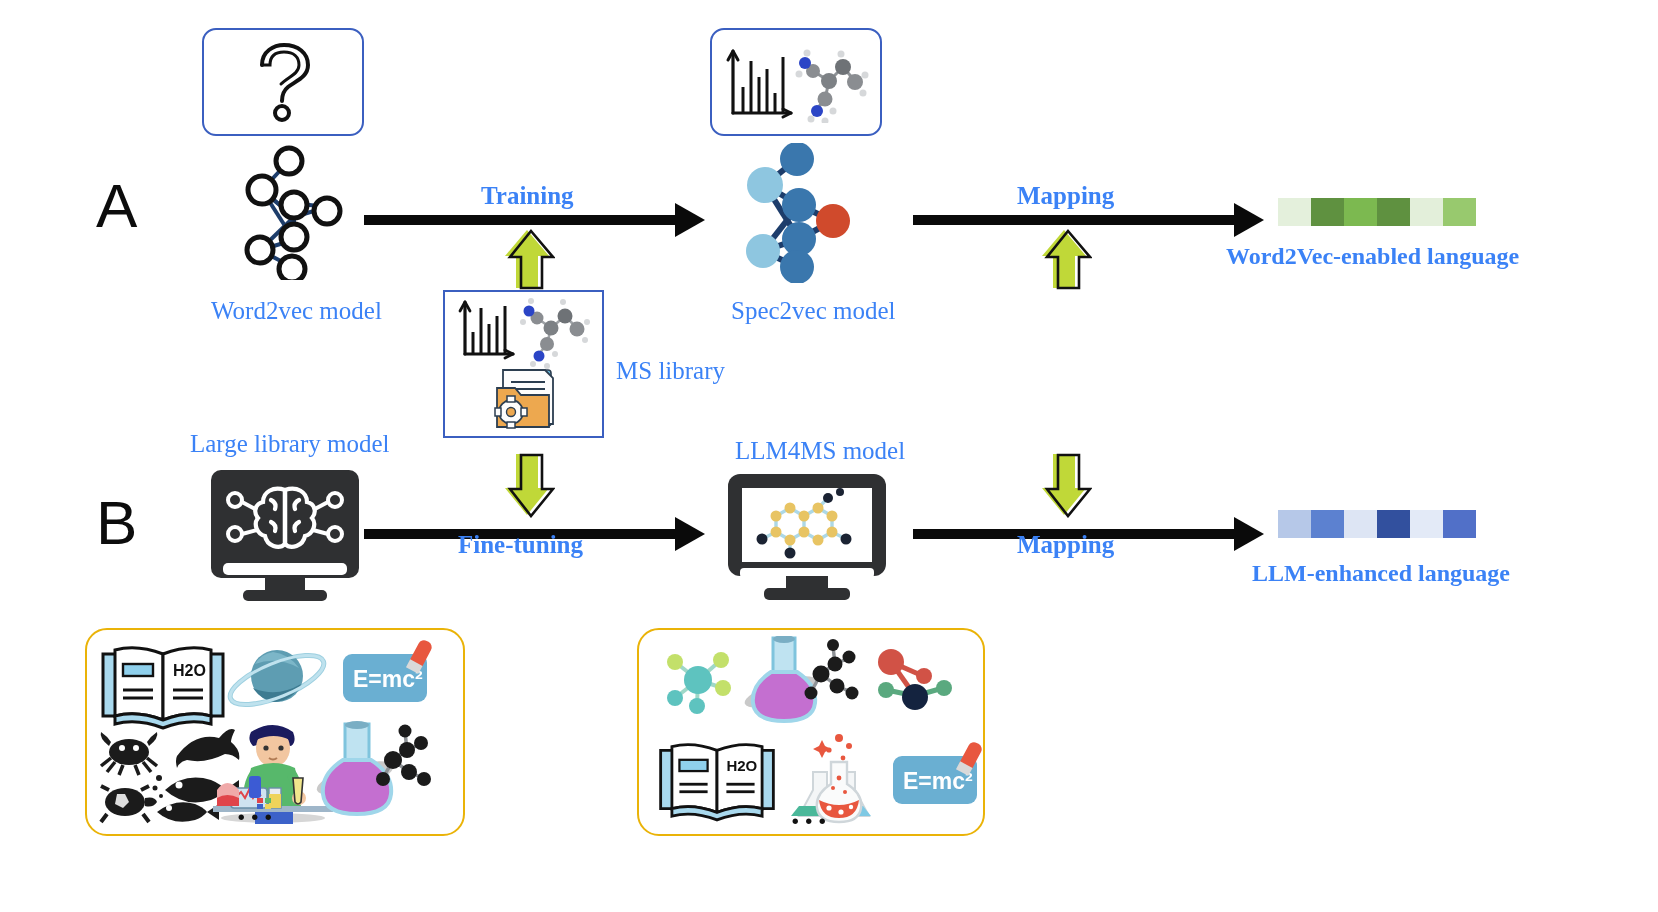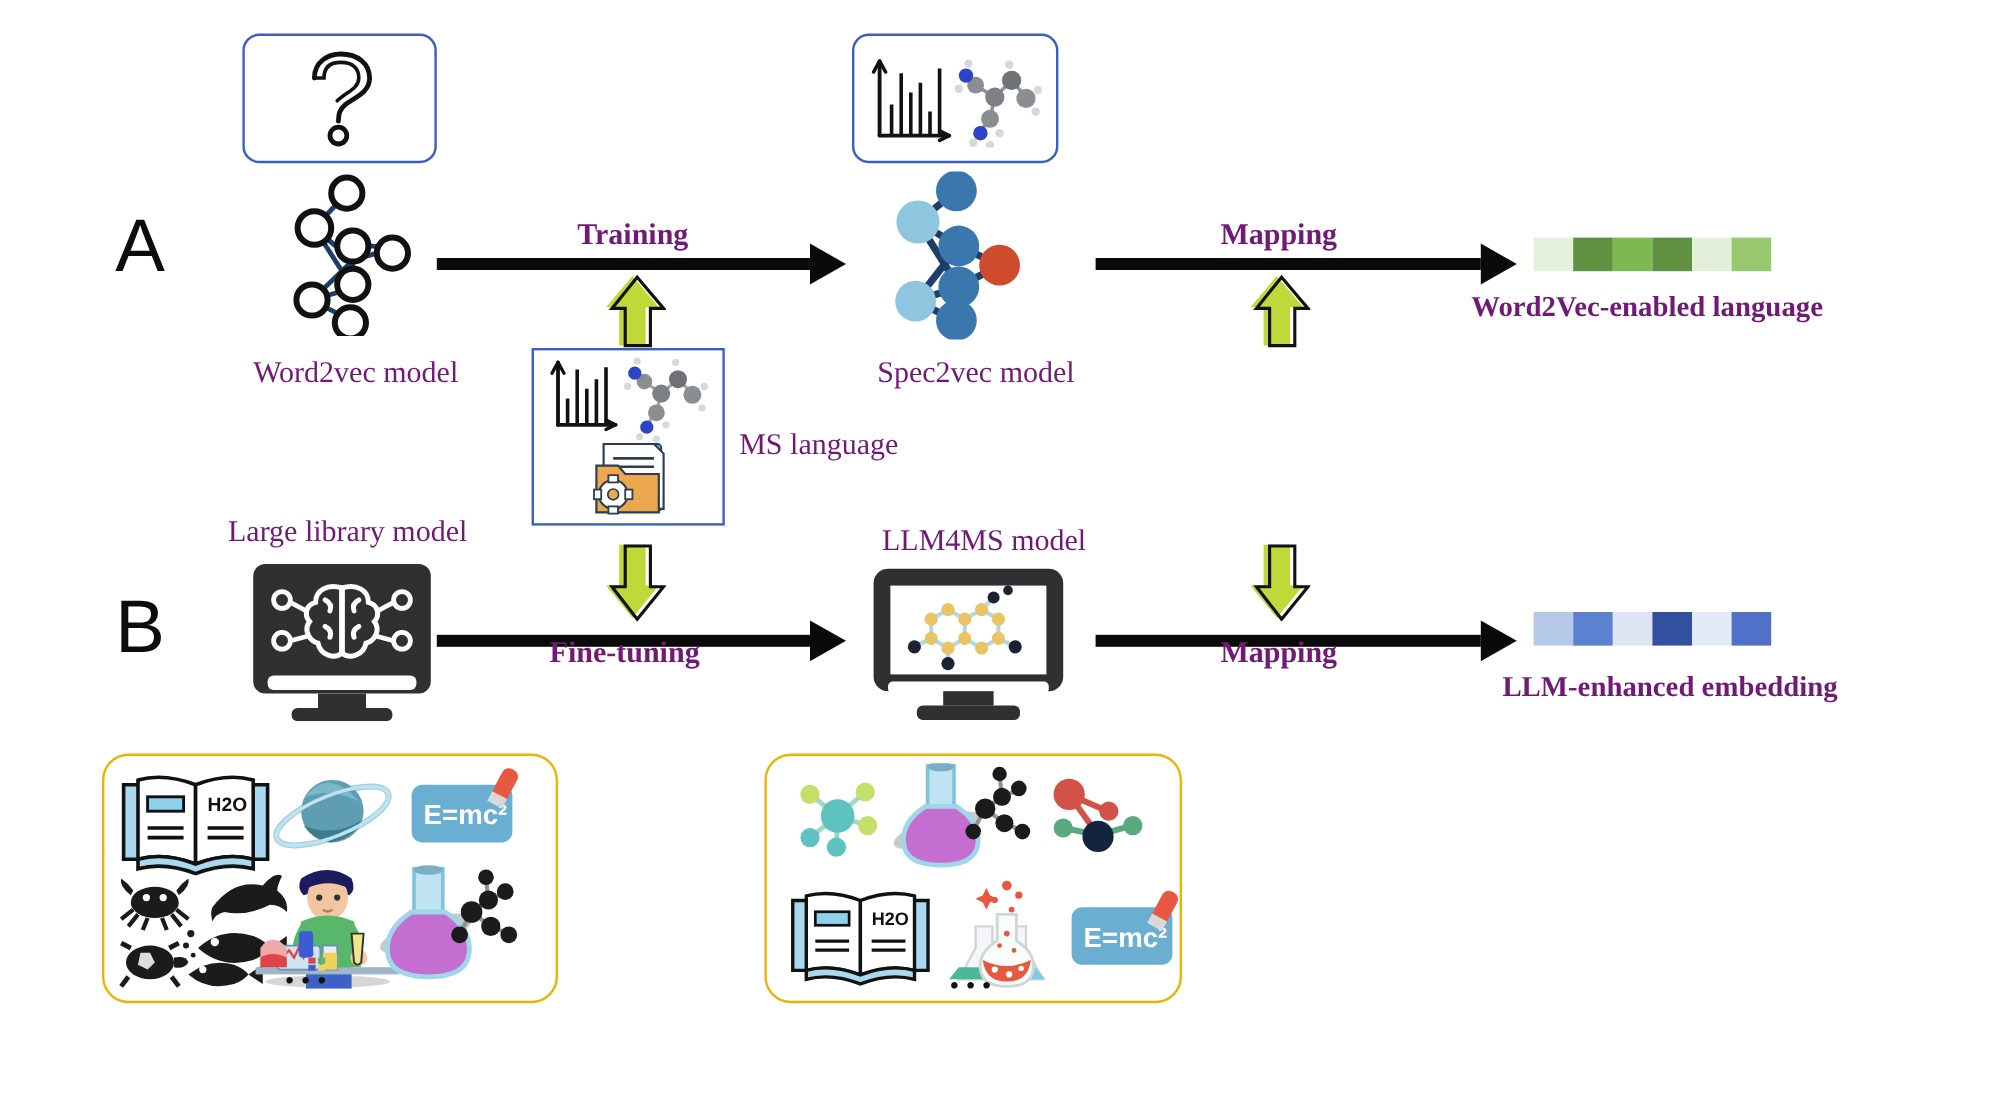--- a/index.html
+++ b/index.html
@@ -25,21 +25,21 @@
   
   .sqbox{
     border:2px solid #3b5fc0;background:#fff;box-sizing:border-box;
   }
   
   .illus-panel{
     border:2px solid #eab308;border-radius:22px;background:#fff;box-sizing:border-box;
   }
 
   
-  .lbl{color:#701a75;white-space:nowrap;}
+  .lbl{color:#3b82f6;white-space:nowrap;}
   .lbl-model{font-size:25px;}
   .lbl-bold{font-weight:bold;font-size:25px;}
   .lbl-emb{font-weight:bold;font-size:24px;}
   .lbl-query{font-size:23px;}
   .lbl-mslib{font-size:25px;}
   .dots{font-size:34px;font-weight:bold;letter-spacing:5px;color:#111;}
 
   
   .h-arrow{height:10px;background:#0a0a0a;}
   .h-arrow-head{
@@ -256,21 +256,21 @@
           <g fill="#fdfdfd" stroke="#2c3e50" stroke-width="1.5">
             <rect x="62" y="104" width="8" height="6"></rect>
             <rect x="62" y="130" width="8" height="6"></rect>
             <rect x="50" y="116" width="6" height="8"></rect>
             <rect x="76" y="116" width="6" height="8"></rect>
           </g>
         </g>
       </g>
     </svg>
   </div>
-  <div class="abs lbl lbl-mslib" style="left:616px;top:357px;">MS language</div>
+  <div class="abs lbl lbl-mslib" style="left:616px;top:357px;">MS library</div>
 
   <div class="abs" style="left:503px;top:452px;">
     <svg class="green-arrow" width="52" height="66" viewBox="0 0 52 66">
       <polygon points="13,2 35,2 35,36 46,36 24,63 2,36 13,36" fill="#c0d838" stroke="none"></polygon>
       <polygon points="18,3 39,3 39,37 50,37 28,64 7,37 18,37" fill="none" stroke="#111" stroke-width="2.6"></polygon>
     </svg>
   </div>
 
   <div class="abs" style="left:1040px;top:228px;">
     <svg class="green-arrow" width="52" height="62" viewBox="0 0 52 62">
@@ -373,21 +373,21 @@
   <div class="abs lbl lbl-bold" style="left:1017px;top:531px;">Mapping</div>
 
   <div class="abs embar" style="left:1278px;top:510px;">
       <i style="background: rgb(182, 200, 232);"></i>
       <i style="background: rgb(92, 129, 208);"></i>
       <i style="background: rgb(221, 229, 244);"></i>
       <i style="background: rgb(50, 80, 158);"></i>
       <i style="background: rgb(227, 234, 247);"></i>
       <i style="background: rgb(81, 112, 200);"></i>
     </div>
-  <div class="abs lbl lbl-emb" style="left:1252px;top:560px;">LLM-enhanced embedding</div>
+  <div class="abs lbl lbl-emb" style="left:1252px;top:560px;">LLM-enhanced language</div>
 
   <div class="abs illus-panel" style="left:85px;top:628px;width:380px;height:208px;">
 
     <svg width="132" height="95" viewBox="0 0 132 95" style="position:absolute;left:10px;top:8px;">
       <path d="M6 16 h20 v62 h-20 Z" fill="#a9d9ee" stroke="#111" stroke-width="3"></path>
       <path d="M106 16 h20 v62 h-20 Z" fill="#a9d9ee" stroke="#111" stroke-width="3"></path>
       <path d="M18 12 q22 -6 48 4 v66 q-26 -10 -48 -4 Z" fill="#fff" stroke="#111" stroke-width="3"></path>
       <path d="M114 12 q-22 -6 -48 4 v66 q26 -10 48 -4 Z" fill="#fff" stroke="#111" stroke-width="3"></path>
       <path d="M18 78 q22 -6 48 4 q26 -10 48 -4 v8 q-22 -6 -48 4 q-26 -10 -48 -4 Z" fill="#a9d9ee" stroke="#111" stroke-width="3"></path>
       <rect x="26" y="26" width="30" height="12" fill="#8fd0ec" stroke="#111" stroke-width="2.4"></rect>

